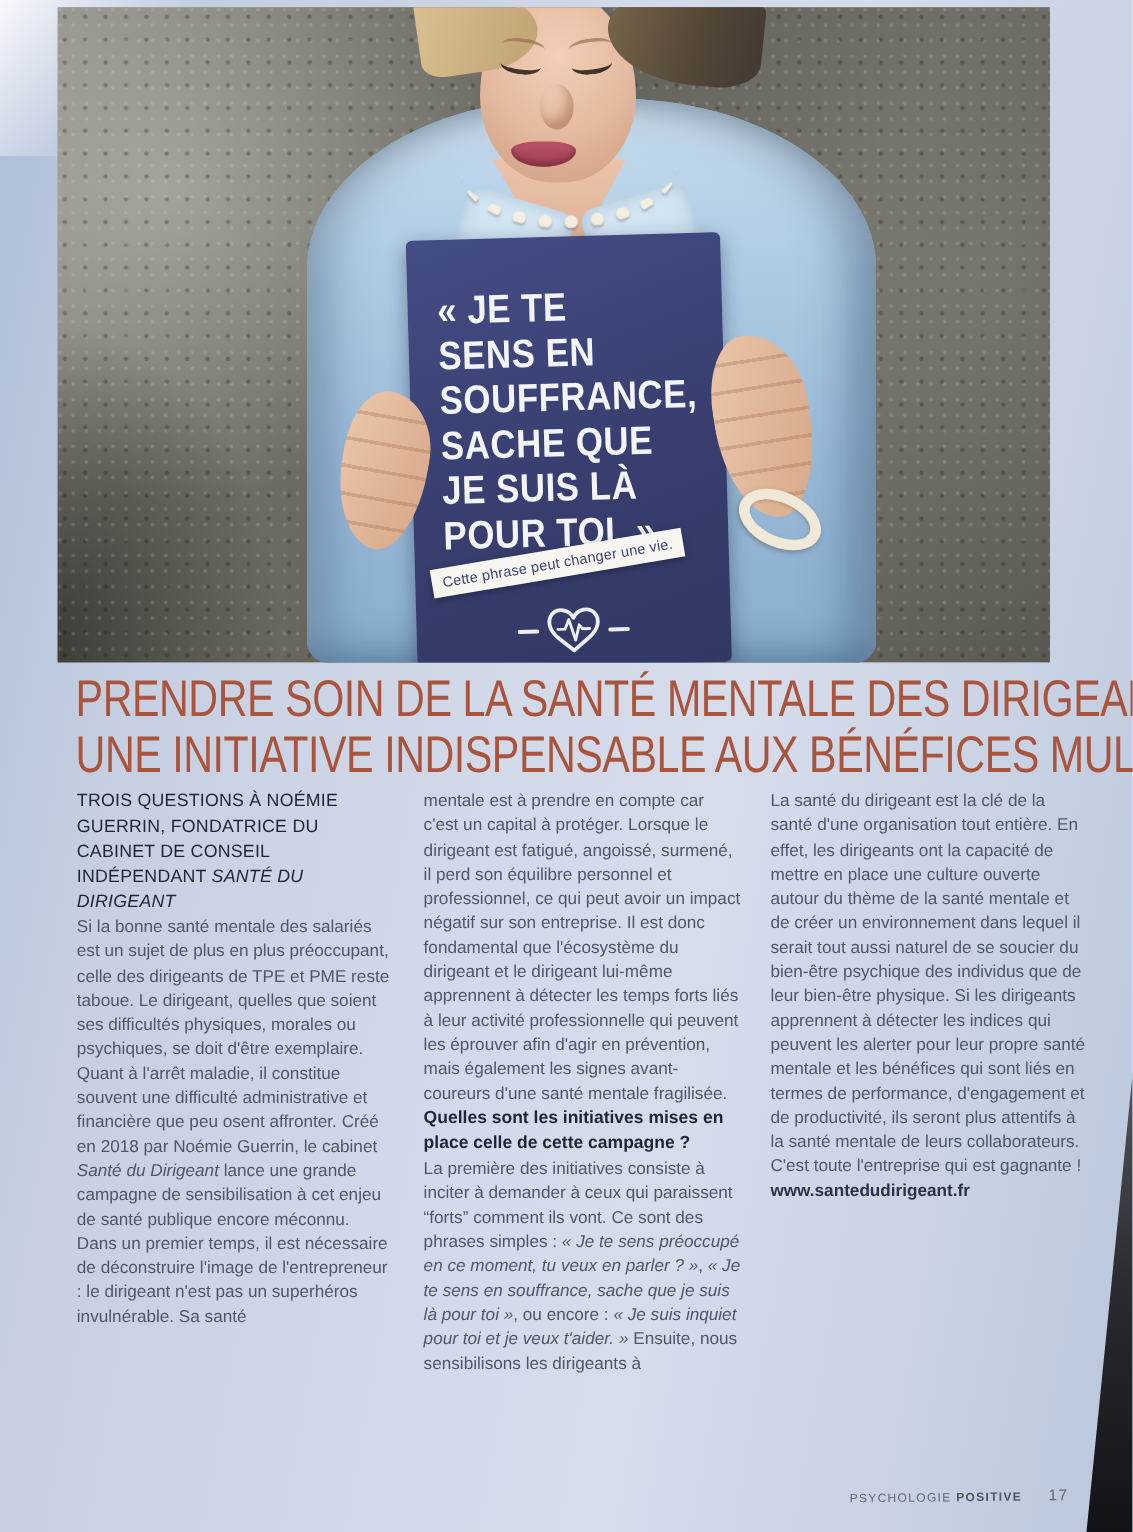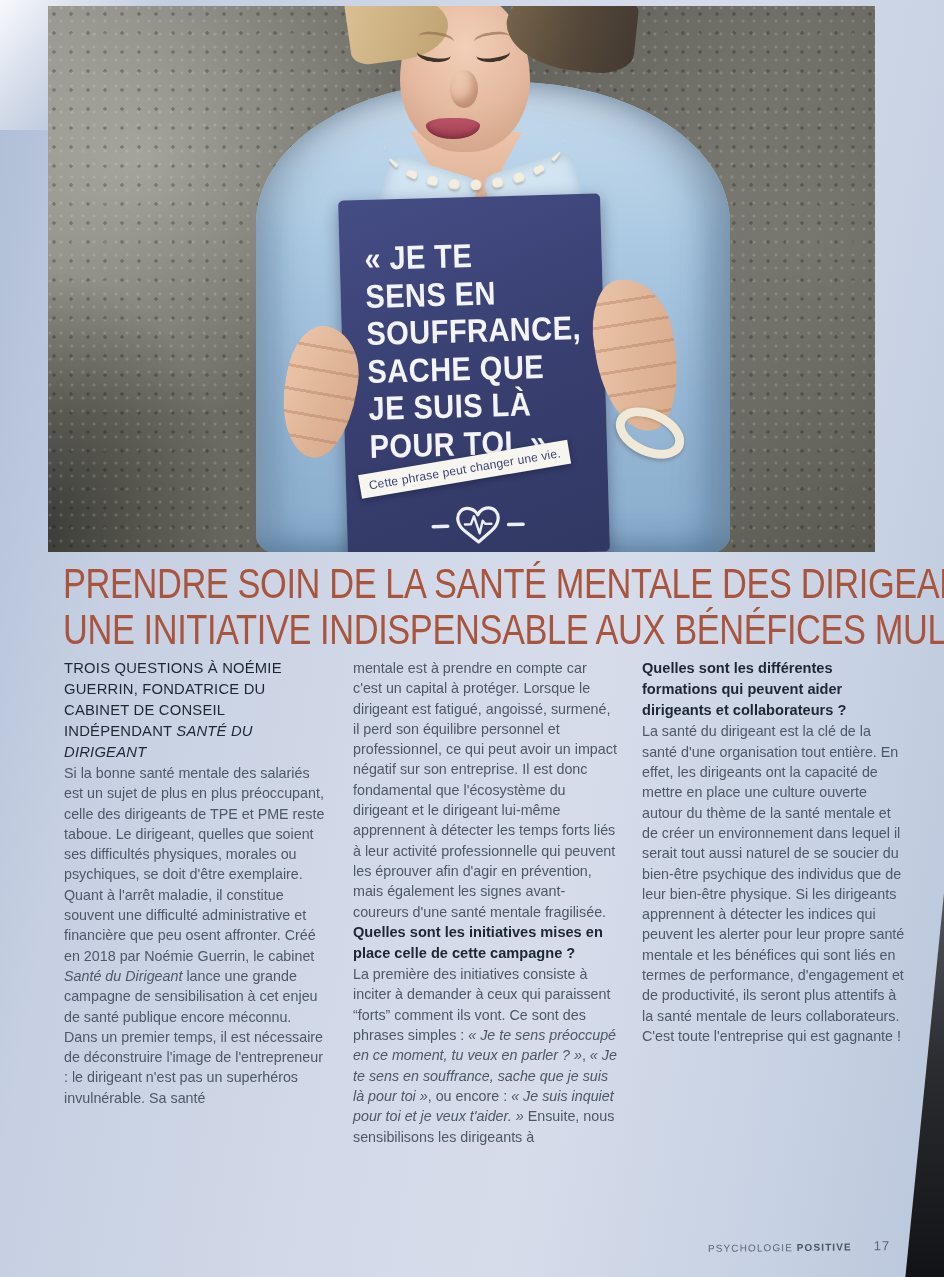--- a/index.html
+++ b/index.html
@@ -216,22 +216,22 @@
       <p>Dans un premier temps, il est nécessaire de déconstruire l'image de l'entrepreneur : le dirigeant n'est pas un superhéros invulnérable. Sa santé</p>
     </div>
 
     <div class="col">
       <p>mentale est à prendre en compte car c'est un capital à protéger. Lorsque le dirigeant est fatigué, angoissé, surmené, il perd son équilibre personnel et professionnel, ce qui peut avoir un impact négatif sur son entreprise. Il est donc fondamental que l'écosystème du dirigeant et le dirigeant lui-même apprennent à détecter les temps forts liés à leur activité professionnelle qui peuvent les éprouver afin d'agir en prévention, mais également les signes avant-coureurs d'une santé mentale fragilisée.</p>
       <p class="q">Quelles sont les initiatives mises en place celle de cette campagne ?</p>
       <p><span>La première des initiatives consiste à inciter à demander à ceux qui paraissent “forts” comment ils vont. Ce sont des phrases simples : </span><span class="it">« Je te sens préoccupé en ce moment, tu veux en parler ? »</span><span>, </span><span class="it">« Je te sens en souffrance, sache que je suis là pour toi »</span><span>, ou encore : </span><span class="it">« Je suis inquiet pour toi et je veux t'aider. »</span><span> Ensuite, nous sensibilisons les dirigeants à</span></p>
     </div>
 
     <div class="col">
-      <p class="q">Quelles sont les différentes formations qui peuvent aider dirigeants et collaborateurs ?</p>
       <p>La santé du dirigeant est la clé de la santé d'une organisation tout entière. En effet, les dirigeants ont la capacité de mettre en place une culture ouverte autour du thème de la santé mentale et de créer un environnement dans lequel il serait tout aussi naturel de se soucier du bien-être psychique des individus que de leur bien-être physique. Si les dirigeants apprennent à détecter les indices qui peuvent les alerter pour leur propre santé mentale et les bénéfices qui sont liés en termes de performance, d'engagement et de productivité, ils seront plus attentifs à la santé mentale de leurs collaborateurs. C'est toute l'entreprise qui est gagnante !</p>
+      <p class="site">www.santedudirigeant.fr</p>
     </div>
   </div>
 
   <div class="footer">
     <span>PSYCHOLOGIE</span>
     <span class="bold">POSITIVE</span>
     <span class="num">17</span>
   </div>
 
   <div class="edge-dark"></div>

